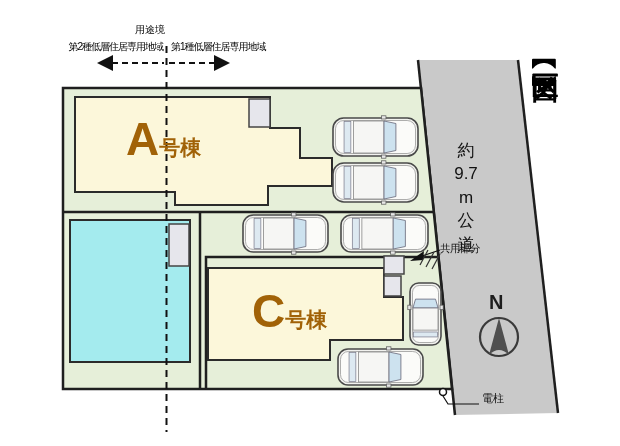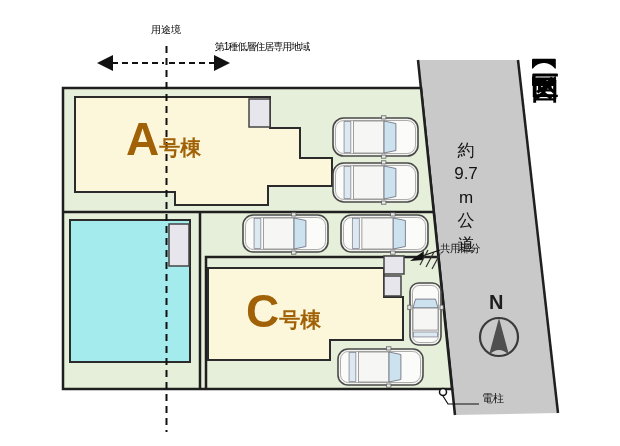--- a/index.html
+++ b/index.html
@@ -127,37 +127,38 @@
 
     <g>
       <circle cx="499" cy="337" r="19" fill="none" stroke="#3a3a3a" stroke-width="2.2"></circle>
       <path d="M499,318 L509,355 Q499,345 489,355 Z" fill="#4f4f4f"></path>
     </g>
 
     <circle cx="443" cy="392" r="3.5" fill="#fff" stroke="#111" stroke-width="1.5"></circle>
     <polyline points="443,396 448,404 479,404" fill="none" stroke="#111" stroke-width="1.2"></polyline>
   </svg>
 
-  <div class="txt boundary" style="left:124px;top:23px;width:84px;">用途境</div>
-  <div class="txt zone" style="left:171px;top:40px;width:130px;text-align:center;margin-left:26px;">第1種低層住居専用地域</div>
+  <div class="txt boundary" style="left:108px;top:23px;width:84px;">用途境</div>
+  <div class="txt zone" style="left:38px;top:40px;width:125px;text-align:right;">第2種低層住居専用地域</div>
+  <div class="txt zone" style="left:171px;top:40px;width:130px;text-align:left;">第1種低層住居専用地域</div>
 
   <div class="txt vertical-title" style="left:527px;top:50px;">【区画図】</div>
 
   <div class="txt road-label" style="left:446px;top:139px;">
     <span>約</span>
     <span>9.7</span>
     <span>m</span>
     <span>公</span>
     <span>道</span>
   </div>
 
   <div class="txt bldg-label" style="left:126px;top:116px;">
     <span class="big">A</span><span class="small">号棟</span>
   </div>
-  <div class="txt bldg-label" style="left:246px;top:288px;">
+  <div class="txt bldg-label" style="left:252px;top:288px;">
     <span class="big">C</span><span class="small">号棟</span>
   </div>
 
   <div class="txt compass-n" style="left:489px;top:291px;">N</div>
 
   <div class="txt small-note" style="left:440px;top:242px;">共用部分</div>
 
   <div class="txt pole" style="left:449px;top:391px;margin-left:33px;">電柱</div>
 
 </div>

